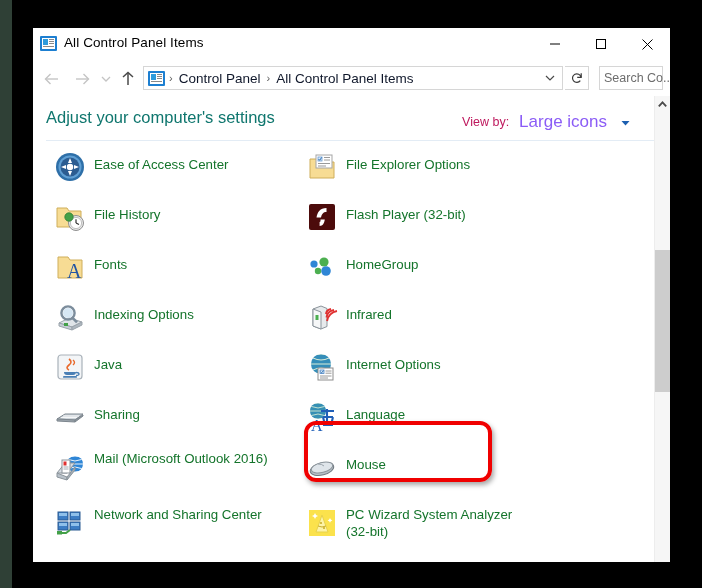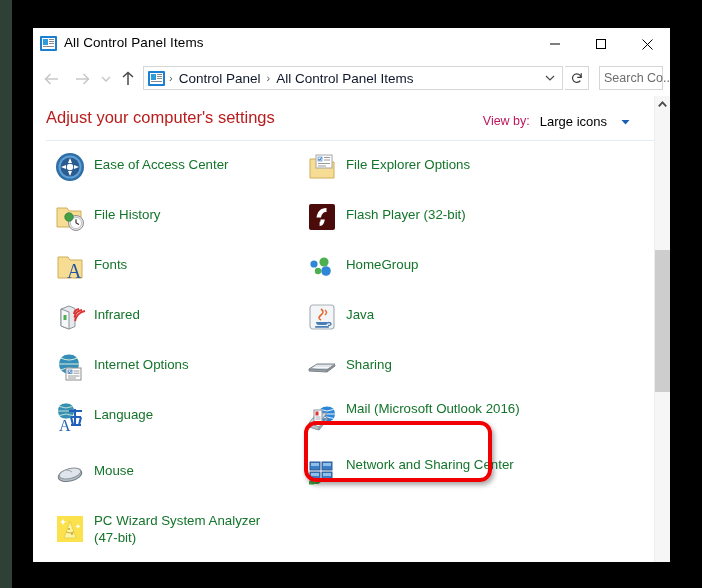--- a/index.html
+++ b/index.html
@@ -65,25 +65,25 @@
     position:absolute;left:566px;top:6px;width:64px;height:24px;
     border:1px solid #d6d6d6;box-sizing:border-box;background:#fff;
     display:flex;align-items:center;padding:0 4px;
   }
   .search-ph{font-size:12.5px;color:#6d6d6d;white-space:nowrap;flex:1;}
 
   
   .content{position:absolute;left:0;top:68px;width:637px;height:466px;background:#ffffff;}
   .hdr{position:relative;height:44px;}
   .hdr-title{
-    position:absolute;left:13px;top:12px;font-size:16.5px;color:#b91c1c;white-space:nowrap;
+    position:absolute;left:13px;top:12px;font-size:16.5px;color:#0f766e;white-space:nowrap;
   }
   .viewby{position:absolute;right:40px;top:16px;display:flex;align-items:center;gap:10px;white-space:nowrap;}
   .viewby-lbl{font-size:12.5px;color:#be185d;}
-  .viewby-val{font-size:13px;color:#000000;}
+  .viewby-val{font-size:17px;color:#8b5cf6;}
   .viewby-caret{margin-left:4px;}
 
   .hrule{position:absolute;left:13px;top:44px;width:611px;height:1px;background:#e3ecf5;}
 
   .grid{
     position:absolute;left:13px;top:50px;width:611px;
     display:grid;grid-template-columns:252px 252px;
     row-gap:0;
   }
   .cpitem{
@@ -300,20 +300,34 @@
             <svg width="32" height="32" viewBox="0 0 32 32">
               <circle cx="8" cy="13" r="3.6" fill="#2f86d6"></circle>
               <circle cx="18" cy="11" r="4.6" fill="#4caf50"></circle>
               <circle cx="20" cy="20" r="4.8" fill="#2f86d6"></circle>
               <circle cx="12" cy="20" r="3.2" fill="#4caf50"></circle>
             </svg>
           </div>
           <div class="cplabel">HomeGroup</div>
         </div>
 
+        <div class="cpitem">
+          <div class="ico-wrap">
+            <svg width="32" height="32" viewBox="0 0 32 32">
+              <path d="M5 22 l10 -5 l13 4 l-10 5 Z" fill="#dfe4e8" stroke="#9aa3ab" stroke-width="1"></path>
+              <path d="M5 22 v3 l13 4 v-3 Z" fill="#c6ced5" stroke="#9aa3ab" stroke-width="1"></path>
+              <path d="M18 26 v3 l10 -5 v-3 Z" fill="#aeb7bf" stroke="#9aa3ab" stroke-width="1"></path>
+              <circle cx="14" cy="12" r="6.6" fill="none" stroke="#7c8d9c" stroke-width="2.4"></circle>
+              <circle cx="14" cy="12" r="5" fill="#cfe3f2" opacity="0.85"></circle>
+              <line x1="18.6" y1="16.8" x2="23" y2="21.4" stroke="#7c8d9c" stroke-width="2.6"></line>
+              <rect x="10" y="22" width="4" height="3" fill="#43a047"></rect>
+            </svg>
+          </div>
+          <div class="cplabel">Indexing Options</div>
+        </div>
 
         <div class="cpitem">
           <div class="ico-wrap">
             <svg width="32" height="32" viewBox="0 0 32 32">
               <path d="M7 8 l8 -3 l6 2.5 v18 l-6 2.5 l-8 -3 Z" fill="#e7eaec" stroke="#8b949b" stroke-width="1"></path>
               <path d="M7 8 l8 3 v17 l-8 -3 Z" fill="#f6f7f8" stroke="#8b949b" stroke-width="1"></path>
               <rect x="9.5" y="14" width="3" height="5" fill="#4caf50"></rect>
               <path d="M20 13 a6 6 0 0 1 5 -5" fill="none" stroke="#e03131" stroke-width="2"></path>
               <path d="M20.5 16.5 a9 9 0 0 1 7.5 -7.5" fill="none" stroke="#e03131" stroke-width="2"></path>
               <path d="M21 20 a12 12 0 0 1 10 -10" fill="none" stroke="#e03131" stroke-width="2"></path>
@@ -434,21 +448,21 @@
             <svg width="32" height="32" viewBox="0 0 32 32">
               <rect x="3" y="3" width="26" height="26" fill="#fbe24c"></rect>
               <path d="M16 8 L22 25 H10 Z" fill="#fdf3a6" stroke="#e8d24a" stroke-width="1"></path>
               <path d="M12 19 q4 2 8 0" fill="none" stroke="#c9ae2c" stroke-width="1"></path>
               <circle cx="15" cy="16" r="1.1" fill="#c9ae2c"></circle>
               <circle cx="18" cy="21" r="1.1" fill="#c9ae2c"></circle>
               <path d="M9 6 l1 2 l2 1 l-2 1 l-1 2 l-1 -2 l-2 -1 l2 -1 Z" fill="#ffffff"></path>
               <path d="M24 11 l0.8 1.6 l1.6 0.8 l-1.6 0.8 l-0.8 1.6 l-0.8 -1.6 l-1.6 -0.8 l1.6 -0.8 Z" fill="#ffffff"></path>
             </svg>
           </div>
-          <div class="cplabel two">PC Wizard System Analyzer (47-bit)</div>
+          <div class="cplabel two">PC Wizard System Analyzer (32-bit)</div>
         </div>
 
       </div>
     </div>
 
     <div class="sb">
       <div class="sb-up">
         <svg width="9" height="7" viewBox="0 0 9 7">
           <path d="M0.8 5.4 L4.5 1.4 L8.2 5.4" fill="none" stroke="#4a4a4a" stroke-width="1.8"></path>
         </svg>

